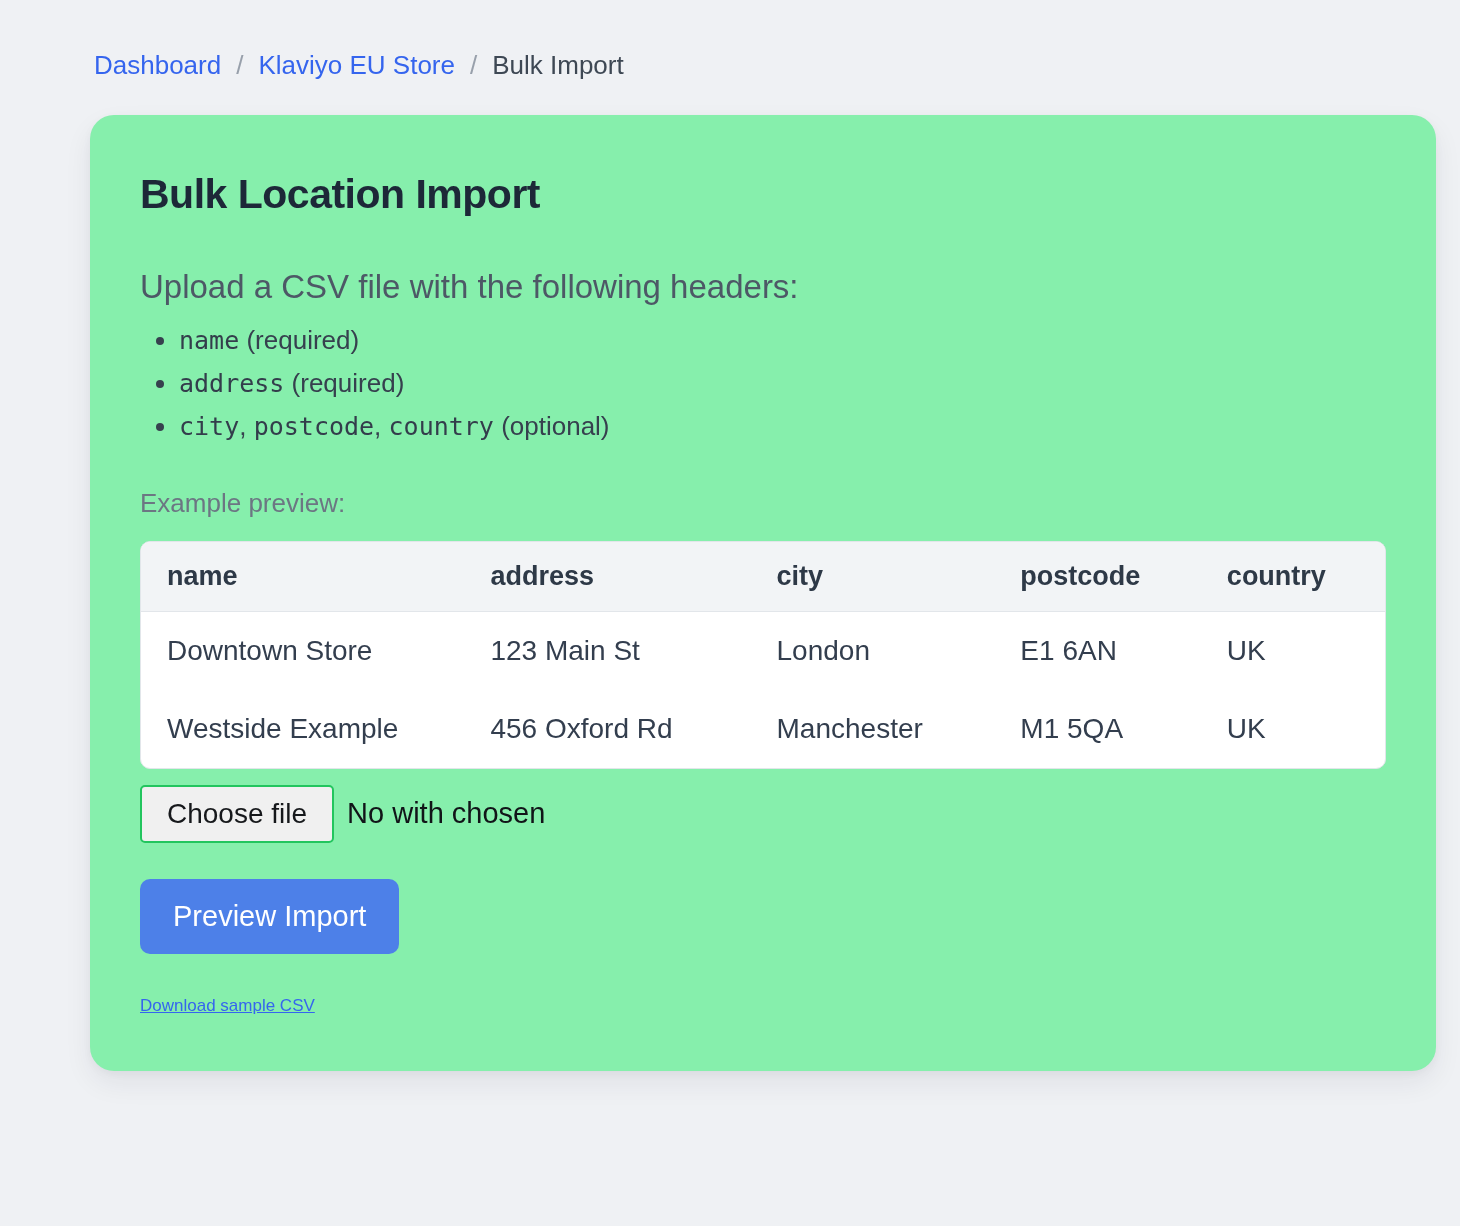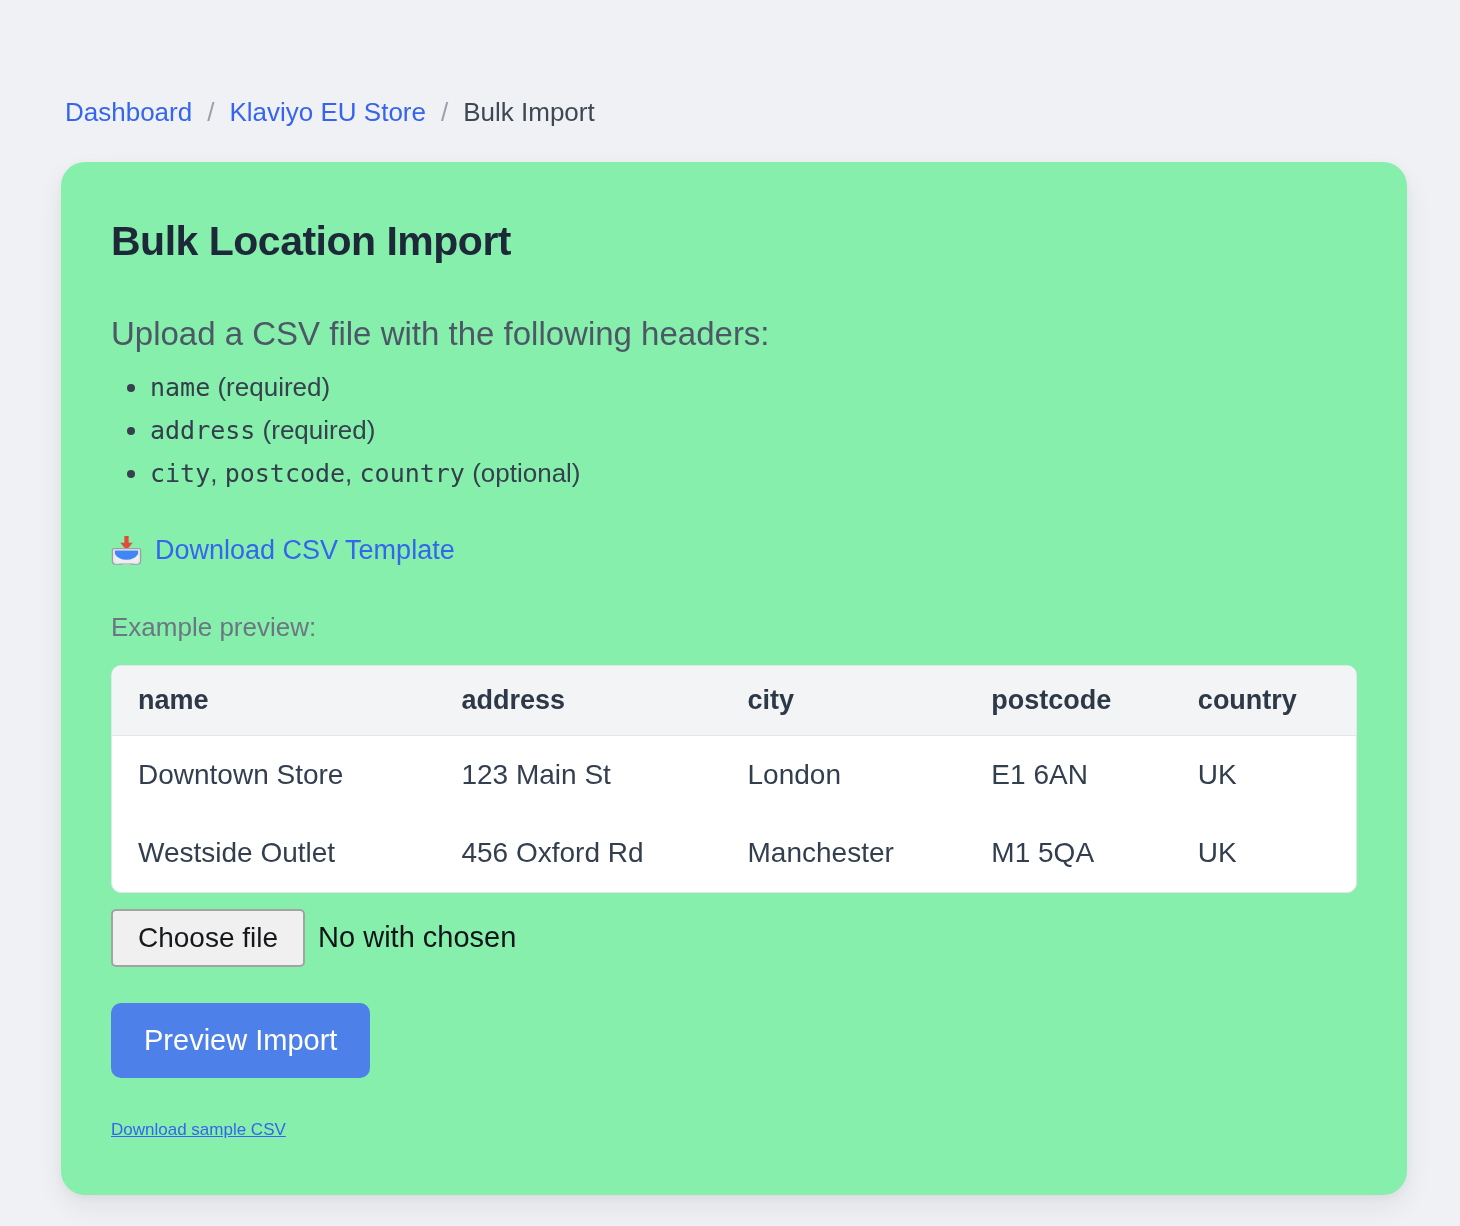--- a/index.html
+++ b/index.html
@@ -5,21 +5,21 @@
   * { box-sizing: border-box; }
   html, body { margin: 0; padding: 0; }
   body {
     width: 1460px;
     height: 1226px;
     background: #eff1f4;
     font-family: "Liberation Sans", sans-serif;
     color: #1d2838;
     overflow: hidden;
   }
-  .page { padding: 50px 61px 0; margin-top: 47px; }
+  .page { padding: 50px 90px 0; }
 
   
   .breadcrumb { font-size: 26px; margin-left: 4px; line-height: 1.2; }
   .crumb-link { color: #3565ee; text-decoration: none; cursor: pointer; }
   .crumb-sep { color: #98a0ab; margin: 0 15px; }
   .crumb-current { color: #3e4854; }
 
   
   .card {
     margin-top: 34px;
@@ -74,21 +74,21 @@
   td { font-size: 28px; color: #333e4e; padding: 23px 26px; }
 
   
   .upload-label { margin-top: 56px; font-size: 28px; color: #202c3b; }
   .file-row { margin-top: 16px; display: flex; align-items: center; }
   .choose-file-btn {
     font-family: inherit;
     font-size: 28px;
     color: #16181b;
     background: #f0f0f0;
-    border: 2px solid #a3a3a3;
+    border: 2px solid #22c55e;
     border-radius: 5px;
     padding: 11px 25px;
     cursor: pointer;
   }
   .file-status { font-size: 29px; color: #111418; margin-left: 13px; }
 
   
   .actions { margin-top: 36px; display: flex; align-items: flex-start; gap: 35px; flex-direction: column; }
   .preview-btn {
     background: #4d80e8;
@@ -121,32 +121,20 @@
     <h1>Bulk Location Import</h1>
 
     <p class="intro">Upload a CSV file with the following headers:</p>
 
     <ul class="reqs">
         <li><code>name</code> (required)</li>
         <li><code>address</code> (required)</li>
         <li><code>city</code>, <code>postcode</code>, <code>country</code> (optional)</li>
       </ul>
 
-    <div class="download-row">
-      <span class="tray-icon">
-        <svg width="31" height="31" viewBox="0 0 32 32" aria-hidden="true">
-          <rect x="13.8" y="1" width="4.4" height="8" fill="#e14b3b"></rect>
-          <polygon points="9.5,8 22.5,8 16,15.5" fill="#e14b3b"></polygon>
-          <path d="M3 14 H29 a1.5 1.5 0 0 1 1.5 1.5 V27 a3 3 0 0 1 -3 3 H4.5 a3 3 0 0 1 -3 -3 V15.5 A1.5 1.5 0 0 1 3 14 Z" fill="#eceef0" stroke="#9aa0a6" stroke-width="1.4"></path>
-          <path d="M4 16 h24 v3.5 q-4 6 -12 6 t-12 -6 z" fill="#4285f4"></path>
-          <path d="M3 27 q6 3.5 13 3.5 t13 -3.5 v0.5 a2.5 2.5 0 0 1 -2.5 2.5 H5.5 A2.5 2.5 0 0 1 3 27.5 Z" fill="#dfe2e6"></path>
-        </svg>
-      </span>
-      <a class="download-link">Download CSV Template</a>
-    </div>
 
     <div class="example-label">Example preview:</div>
 
     <div class="table-wrap">
       <table>
         <colgroup>
           <col class="c1">
             <col class="c2">
             <col class="c3">
             <col class="c4">
@@ -163,21 +151,21 @@
         </thead>
         <tbody>
             <tr>
               <td>Downtown Store</td>
               <td>123 Main St</td>
               <td>London</td>
               <td>E1 6AN</td>
               <td>UK</td>
             </tr>
             <tr>
-              <td>Westside Outlet</td>
+              <td>Westside Example</td>
               <td>456 Oxford Rd</td>
               <td>Manchester</td>
               <td>M1 5QA</td>
               <td>UK</td>
             </tr>
           </tbody>
       </table>
     </div>
 
 

